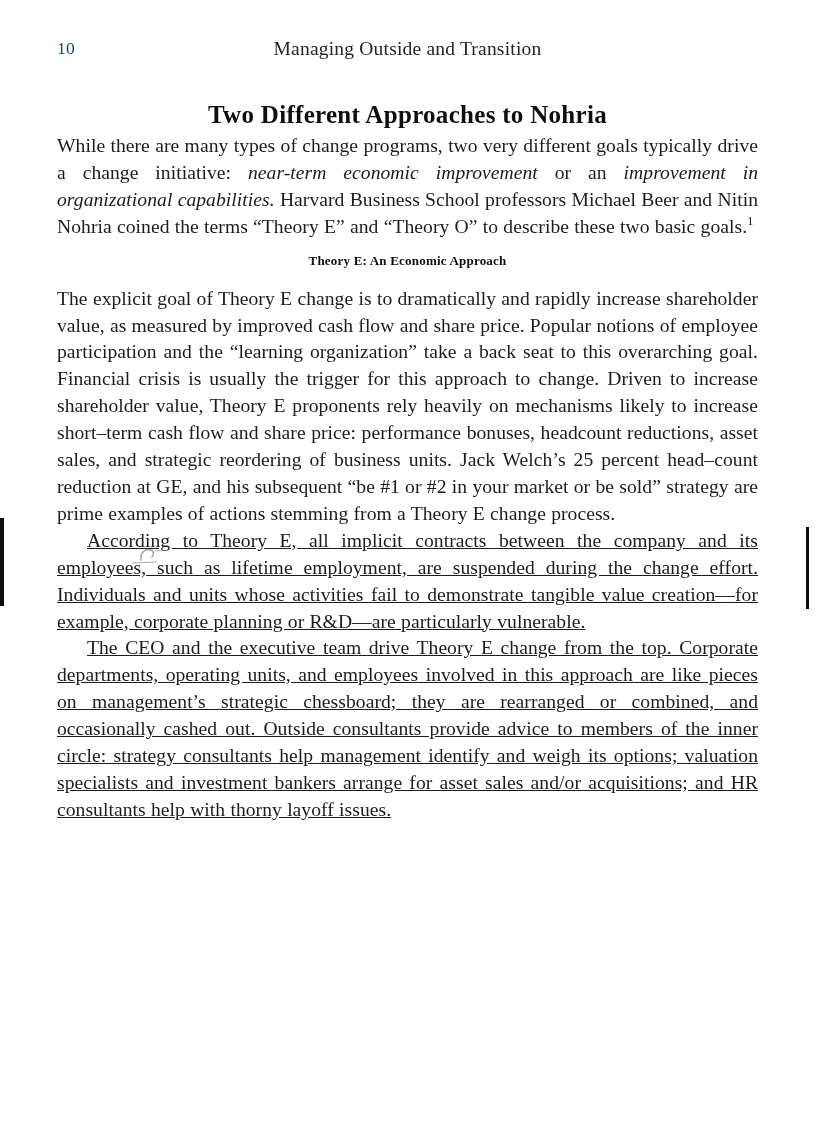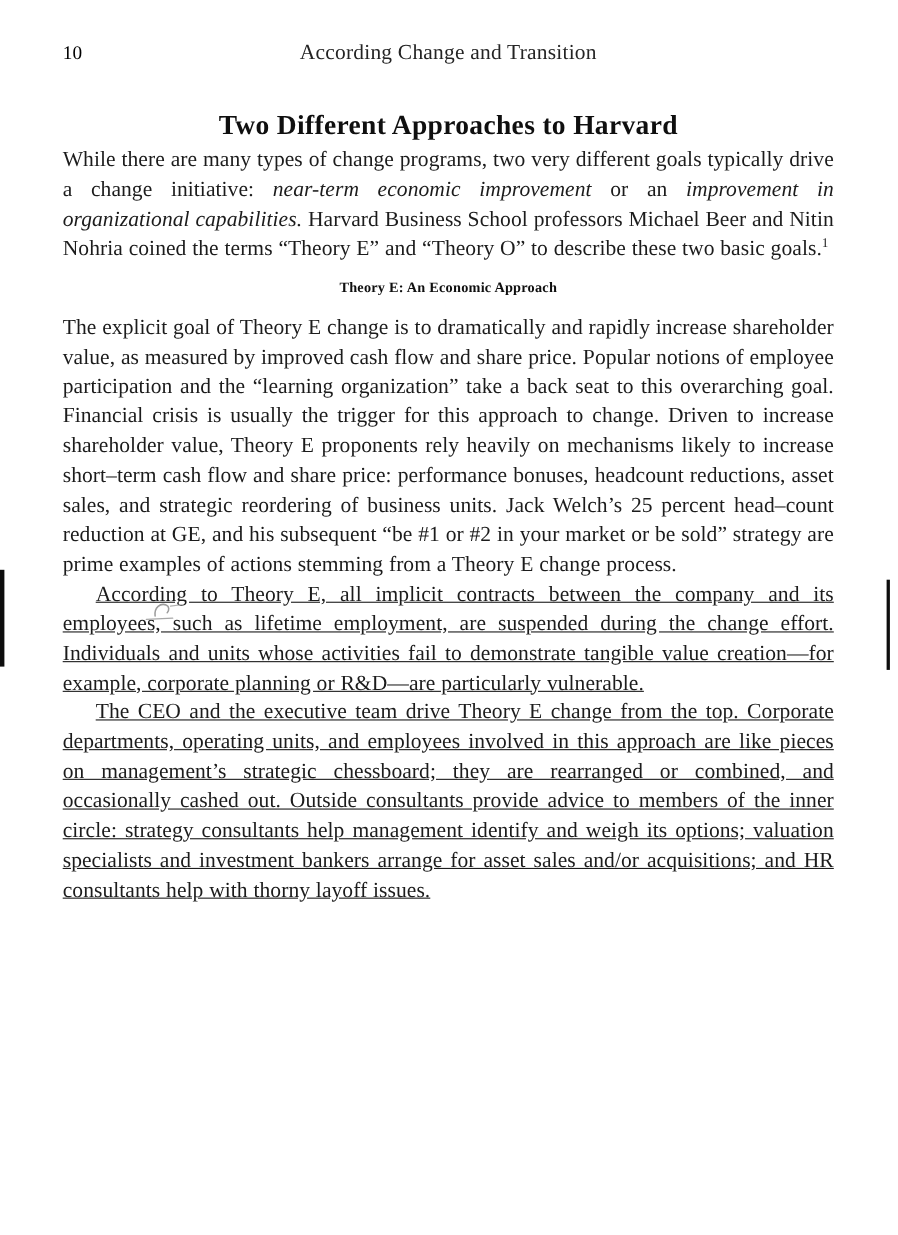--- a/index.html
+++ b/index.html
@@ -38,21 +38,21 @@
     top: 38px;
     left: 57px;
     width: 701px;
     height: 26px;
   }
   .folio {
     position: absolute;
     left: 0;
     top: 0;
     font-size: 17.5px;
-    color: #000000;
+    color: #0c4a6e;
     letter-spacing: 0.2px;
   }
   .running-title {
     position: absolute;
     left: 0;
     top: 0;
     width: 701px;
     text-align: center;
     font-size: 19.5px;
     color: #242424;
@@ -125,24 +125,24 @@
 </head>
 <body>
 
 <div class="page">
 
   <div class="scan-bar left"></div>
   <div class="scan-bar right"></div>
 
   <div class="running-head">
     <span class="folio">10</span>
-    <span class="running-title">According Change and Transition</span>
+    <span class="running-title">Managing Outside and Transition</span>
   </div>
 
-  <h1 class="chapter-title">Two Different Approaches to Harvard</h1>
+  <h1 class="chapter-title">Two Different Approaches to Nohria</h1>
 
   <div class="column">
 
     <p class="body lead"><span>While there are many types of change programs, two very different goals typically drive a change initiative: </span><i>near-term economic improvement</i><span> or an </span><i>improvement in organizational capabilities.</i><span> Harvard Business School professors Michael Beer and Nitin Nohria coined the terms “Theory E” and “Theory O” to describe these two basic goals.</span><sup class="fn">1</sup></p>
 
     <h2 class="section-heading">Theory E: An Economic Approach</h2>
 
     <p class="body lead">The explicit goal of Theory E change is to dramatically and rapidly increase shareholder value, as measured by improved cash flow and share price. Popular notions of employee participation and the “learning organization” take a back seat to this overarching goal. Financial crisis is usually the trigger for this approach to change. Driven to increase shareholder value, Theory E proponents rely heavily on mechanisms likely to increase short–term cash flow and share price: performance bonuses, headcount reductions, asset sales, and strategic reordering of business units. Jack Welch’s 25 percent head–count reduction at GE, and his subsequent “be #1 or #2 in your market or be sold” strategy are prime examples of actions stemming from a Theory E change process.</p>
 
     <p class="body indent">According to Theory E, all implicit contracts between the company and its employees, such as lifetime employment, are suspended during the change effort. Individuals and units whose activities fail to demonstrate tangible value creation—for example, corporate planning or R&amp;D—are particularly vulnerable.</p>

